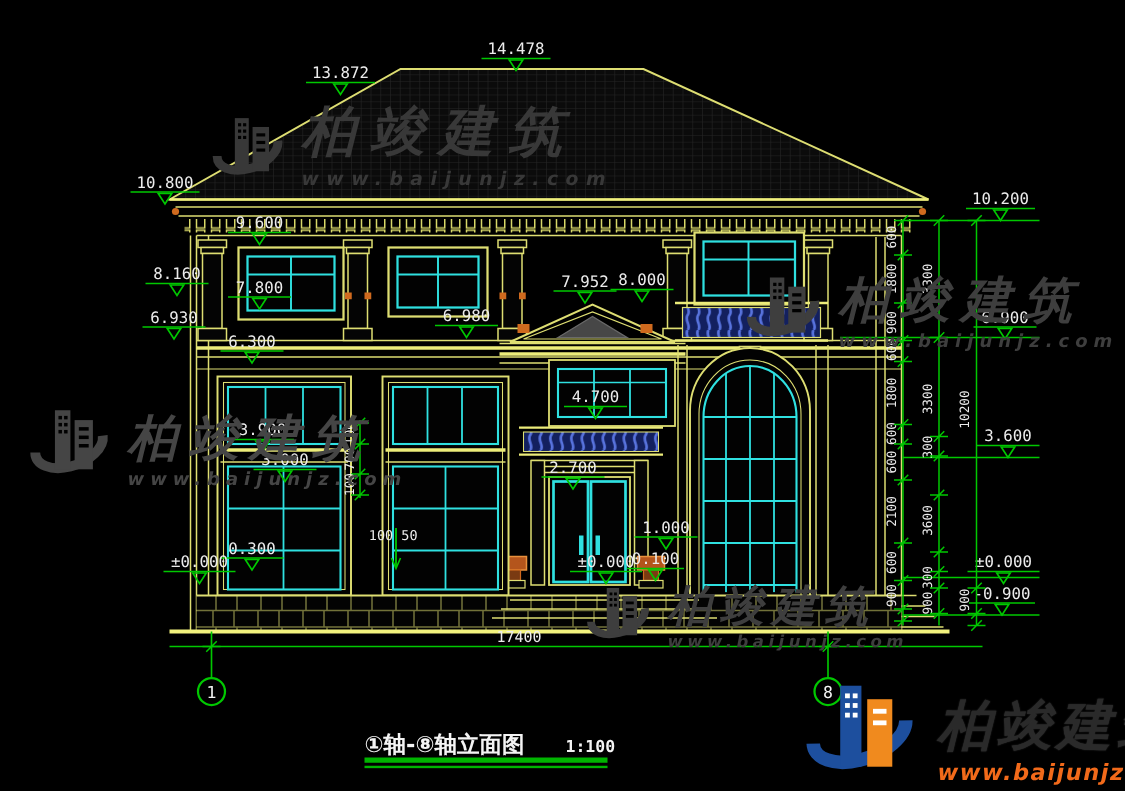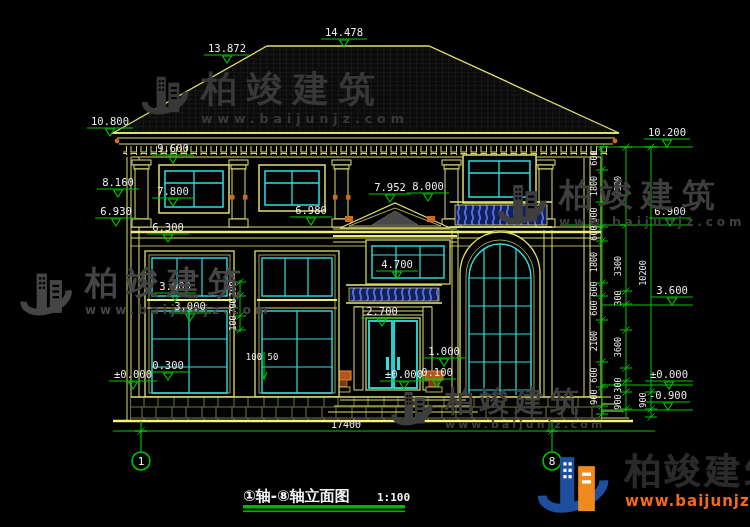--- a/index.html
+++ b/index.html
@@ -6,21 +6,21 @@
   #stage{position:relative;width:750px;height:403px;background:#000;font-family:"DejaVu Sans",sans-serif;}
   svg text{font-family:"DejaVu Sans Mono",monospace;fill:#ececec;}
   .lvl{font-size:10.5px;text-anchor:middle;}
   .vdim{font-size:8.5px;text-anchor:middle;}
   .hdim{font-size:9px;text-anchor:middle;}
   .axisnum{font-size:11px;text-anchor:middle;fill:#f2f2f2;}
   .ttl{font-size:15px;font-weight:bold;font-family:"DejaVu Sans",sans-serif;fill:#f4f4f4;}
   .scale{font-size:11px;font-weight:bold;fill:#f4f4f4;}
   .flag line{stroke:#00c800;stroke-width:1;}
   
-  .wm{position:absolute;display:flex;align-items:flex-start;gap:9px;z-index:5;pointer-events:none;}
+  .wm{position:absolute;display:flex;align-items:flex-end;gap:9px;z-index:5;pointer-events:none;font-style:italic;}
   .wm .txt{display:flex;flex-direction:column;}
   .wm .brand{font-weight:bold;line-height:1.05;white-space:nowrap;}
   .wm .url{font-weight:bold;white-space:nowrap;}
   #wm-top{left:138px;top:70px;color:#383838;}
   #wm-top .brand{font-size:36px;letter-spacing:10px;}
   #wm-top .url{font-size:12.5px;letter-spacing:5px;margin-top:3px;}
   #wm-left{left:16px;top:266px;color:#454545;}
   #wm-left .brand{font-size:33px;letter-spacing:8px;}
   #wm-left .url{font-size:12px;letter-spacing:4px;margin-top:2px;}
   #wm-right{left:494px;top:178px;color:#3e3e3e;}

